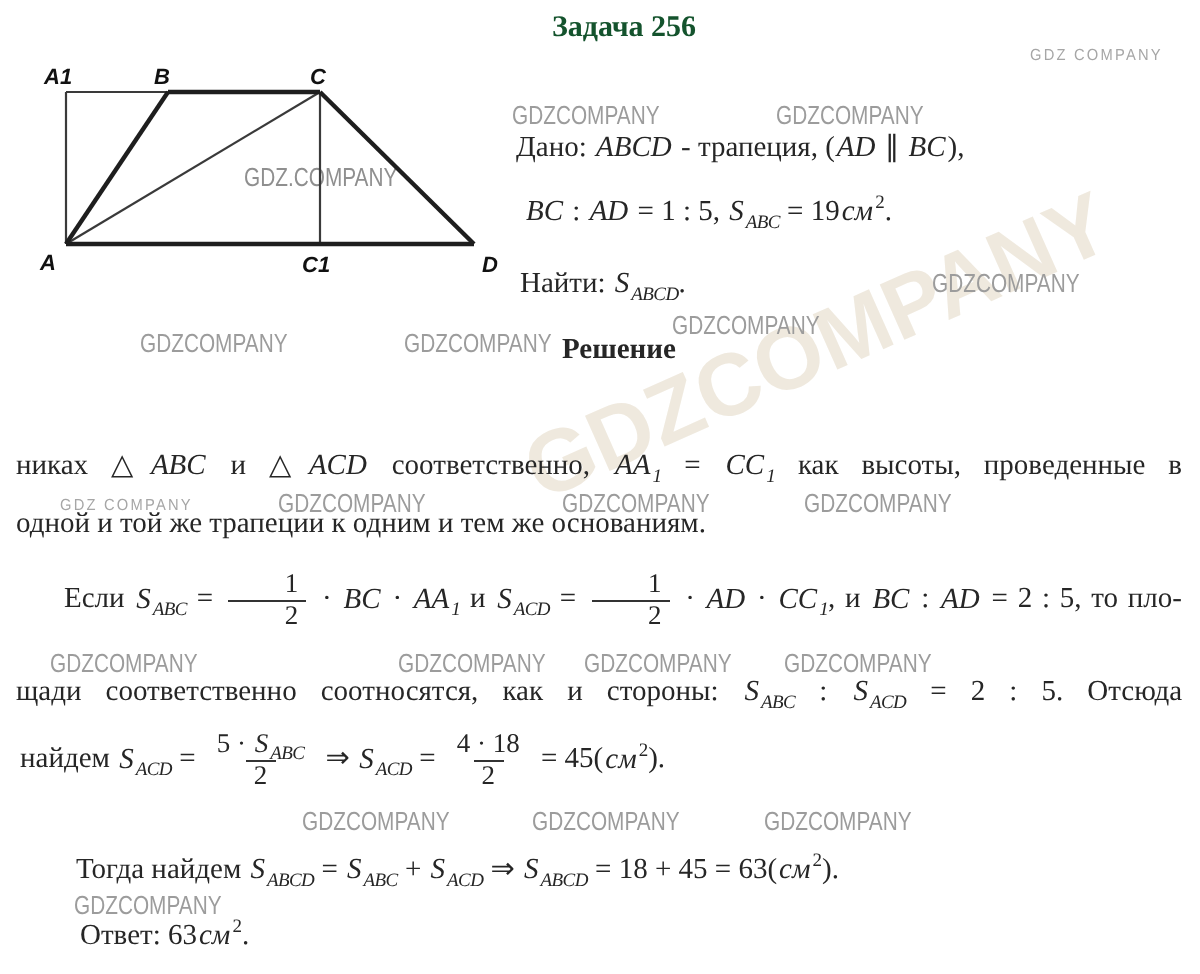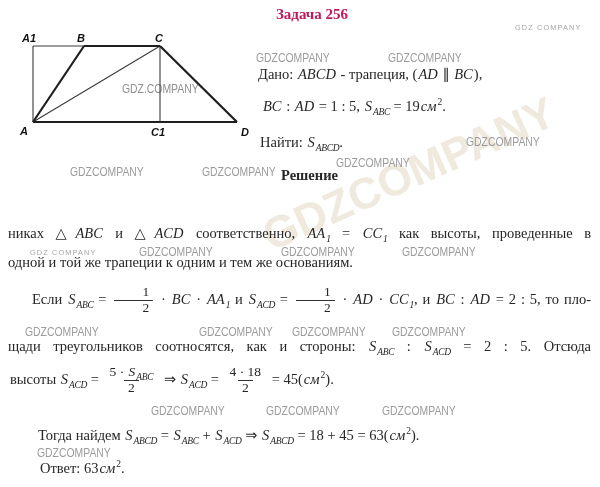--- a/index.html
+++ b/index.html
@@ -1,19 +1,19 @@
 <!DOCTYPE html>
 <html><head>
 <meta charset="utf-8">
 <style>
   html,body{margin:0;padding:0;background:#e8e8e8;}
   .page{position:relative;width:600px;height:487px;background:#ffffff;overflow:hidden;
         font-family:"Liberation Serif",serif;color:#262626;}
   .title{position:absolute;left:247px;top:6px;width:130px;margin:0;text-align:center;
-         font-size:15px;font-weight:bold;color:#be185d;z-index:2;}
+         font-size:15px;font-weight:bold;color:#14532d;z-index:2;}
   .line{position:absolute;font-size:14.5px;line-height:1.25;z-index:2;}
   .just{text-align:justify;text-align-last:justify;-moz-text-align-last:justify;text-justify:inter-word;}
   .bold{font-weight:bold;text-align:center;}
   .mvar{font-style:italic;margin:0 1px;}
   .line sub{font-size:9.5px;font-style:italic;line-height:0;letter-spacing:-0.3px;}
   .line sup{font-size:9.5px;line-height:0;}
   .frac{display:inline-flex;flex-direction:column;align-items:center;vertical-align:middle;
         margin:0 3px;line-height:1.1;font-size:13.5px;text-align:center;text-align-last:center;}
   .frac .num{padding:0 4px;}
   .frac .den{border-top:1px solid #333;padding:0 4px;}
@@ -88,23 +88,23 @@
   <div class="line just" style="left:8px;top:224px;width:583px;"><span class="rm">никах △</span><span class="mvar">ABC</span><span class="rm"> и △</span><span class="mvar">ACD</span><span class="rm"> соответственно, </span><span class="mvar">AA</span><sub>1</sub><span class="rm"> = </span><span class="mvar">CC</span><sub>1</sub><span class="rm"> как высоты, проведенные в</span></div>
   <div class="line" style="left:8px;top:253px;width:583px;"><span class="rm">одной и той же трапеции к одним и тем же основаниям.</span></div>
 
   <div class="line just" style="left:8px;top:285px;width:583px;text-indent:24px;"><span class="rm">Если </span><span class="mvar">S</span><sub>ABC</sub><span class="rm"> = </span><span class="frac">
         <span class="num"><span class="rm">1</span></span>
         <span class="den"><span class="rm">2</span></span>
       </span><span class="rm"> · </span><span class="mvar">BC</span><span class="rm"> · </span><span class="mvar">AA</span><sub>1</sub><span class="rm"> и </span><span class="mvar">S</span><sub>ACD</sub><span class="rm"> = </span><span class="frac">
         <span class="num"><span class="rm">1</span></span>
         <span class="den"><span class="rm">2</span></span>
       </span><span class="rm"> · </span><span class="mvar">AD</span><span class="rm"> · </span><span class="mvar">CC</span><sub>1</sub><span class="rm">, и </span><span class="mvar">BC</span><span class="rm"> : </span><span class="mvar">AD</span><span class="rm"> = 2 : 5, то пло-</span></div>
-  <div class="line just" style="left:8px;top:337px;width:583px;"><span class="rm">щади треугольников соотносятся, как и стороны: </span><span class="mvar">S</span><sub>ABC</sub><span class="rm"> : </span><span class="mvar">S</span><sub>ACD</sub><span class="rm"> = 2 : 5. Отсюда</span></div>
+  <div class="line just" style="left:8px;top:337px;width:583px;"><span class="rm">щади соответственно соотносятся, как и стороны: </span><span class="mvar">S</span><sub>ABC</sub><span class="rm"> : </span><span class="mvar">S</span><sub>ACD</sub><span class="rm"> = 2 : 5. Отсюда</span></div>
 
-  <div class="line" style="left:10px;top:365px;width:583px;"><span class="rm">высоты </span><span class="mvar">S</span><sub>ACD</sub><span class="rm"> = </span><span class="frac">
+  <div class="line" style="left:10px;top:365px;width:583px;"><span class="rm">найдем </span><span class="mvar">S</span><sub>ACD</sub><span class="rm"> = </span><span class="frac">
         <span class="num"><span class="rm">5 · </span><span class="mvar">S</span><sub>ABC</sub></span>
         <span class="den"><span class="rm">2</span></span>
       </span><span class="rm"> ⇒ </span><span class="mvar">S</span><sub>ACD</sub><span class="rm"> = </span><span class="frac">
         <span class="num"><span class="rm">4 · 18</span></span>
         <span class="den"><span class="rm">2</span></span>
       </span><span class="rm"> = 45(</span><span class="mvar">см</span><sup>2</sup><span class="rm">).</span></div>
 
   <div class="line" style="left:8px;top:426px;width:583px;text-indent:30px;"><span class="rm">Тогда найдем </span><span class="mvar">S</span><sub>ABCD</sub><span class="rm"> = </span><span class="mvar">S</span><sub>ABC</sub><span class="rm"> + </span><span class="mvar">S</span><sub>ACD</sub><span class="rm"> ⇒ </span><span class="mvar">S</span><sub>ABCD</sub><span class="rm"> = 18 + 45 = 63(</span><span class="mvar">см</span><sup>2</sup><span class="rm">).</span></div>
 
   <div class="line" style="left:8px;top:459px;width:583px;text-indent:32px;"><span class="rm">Ответ: 63</span><span class="mvar">см</span><sup>2</sup><span class="rm">.</span></div>

